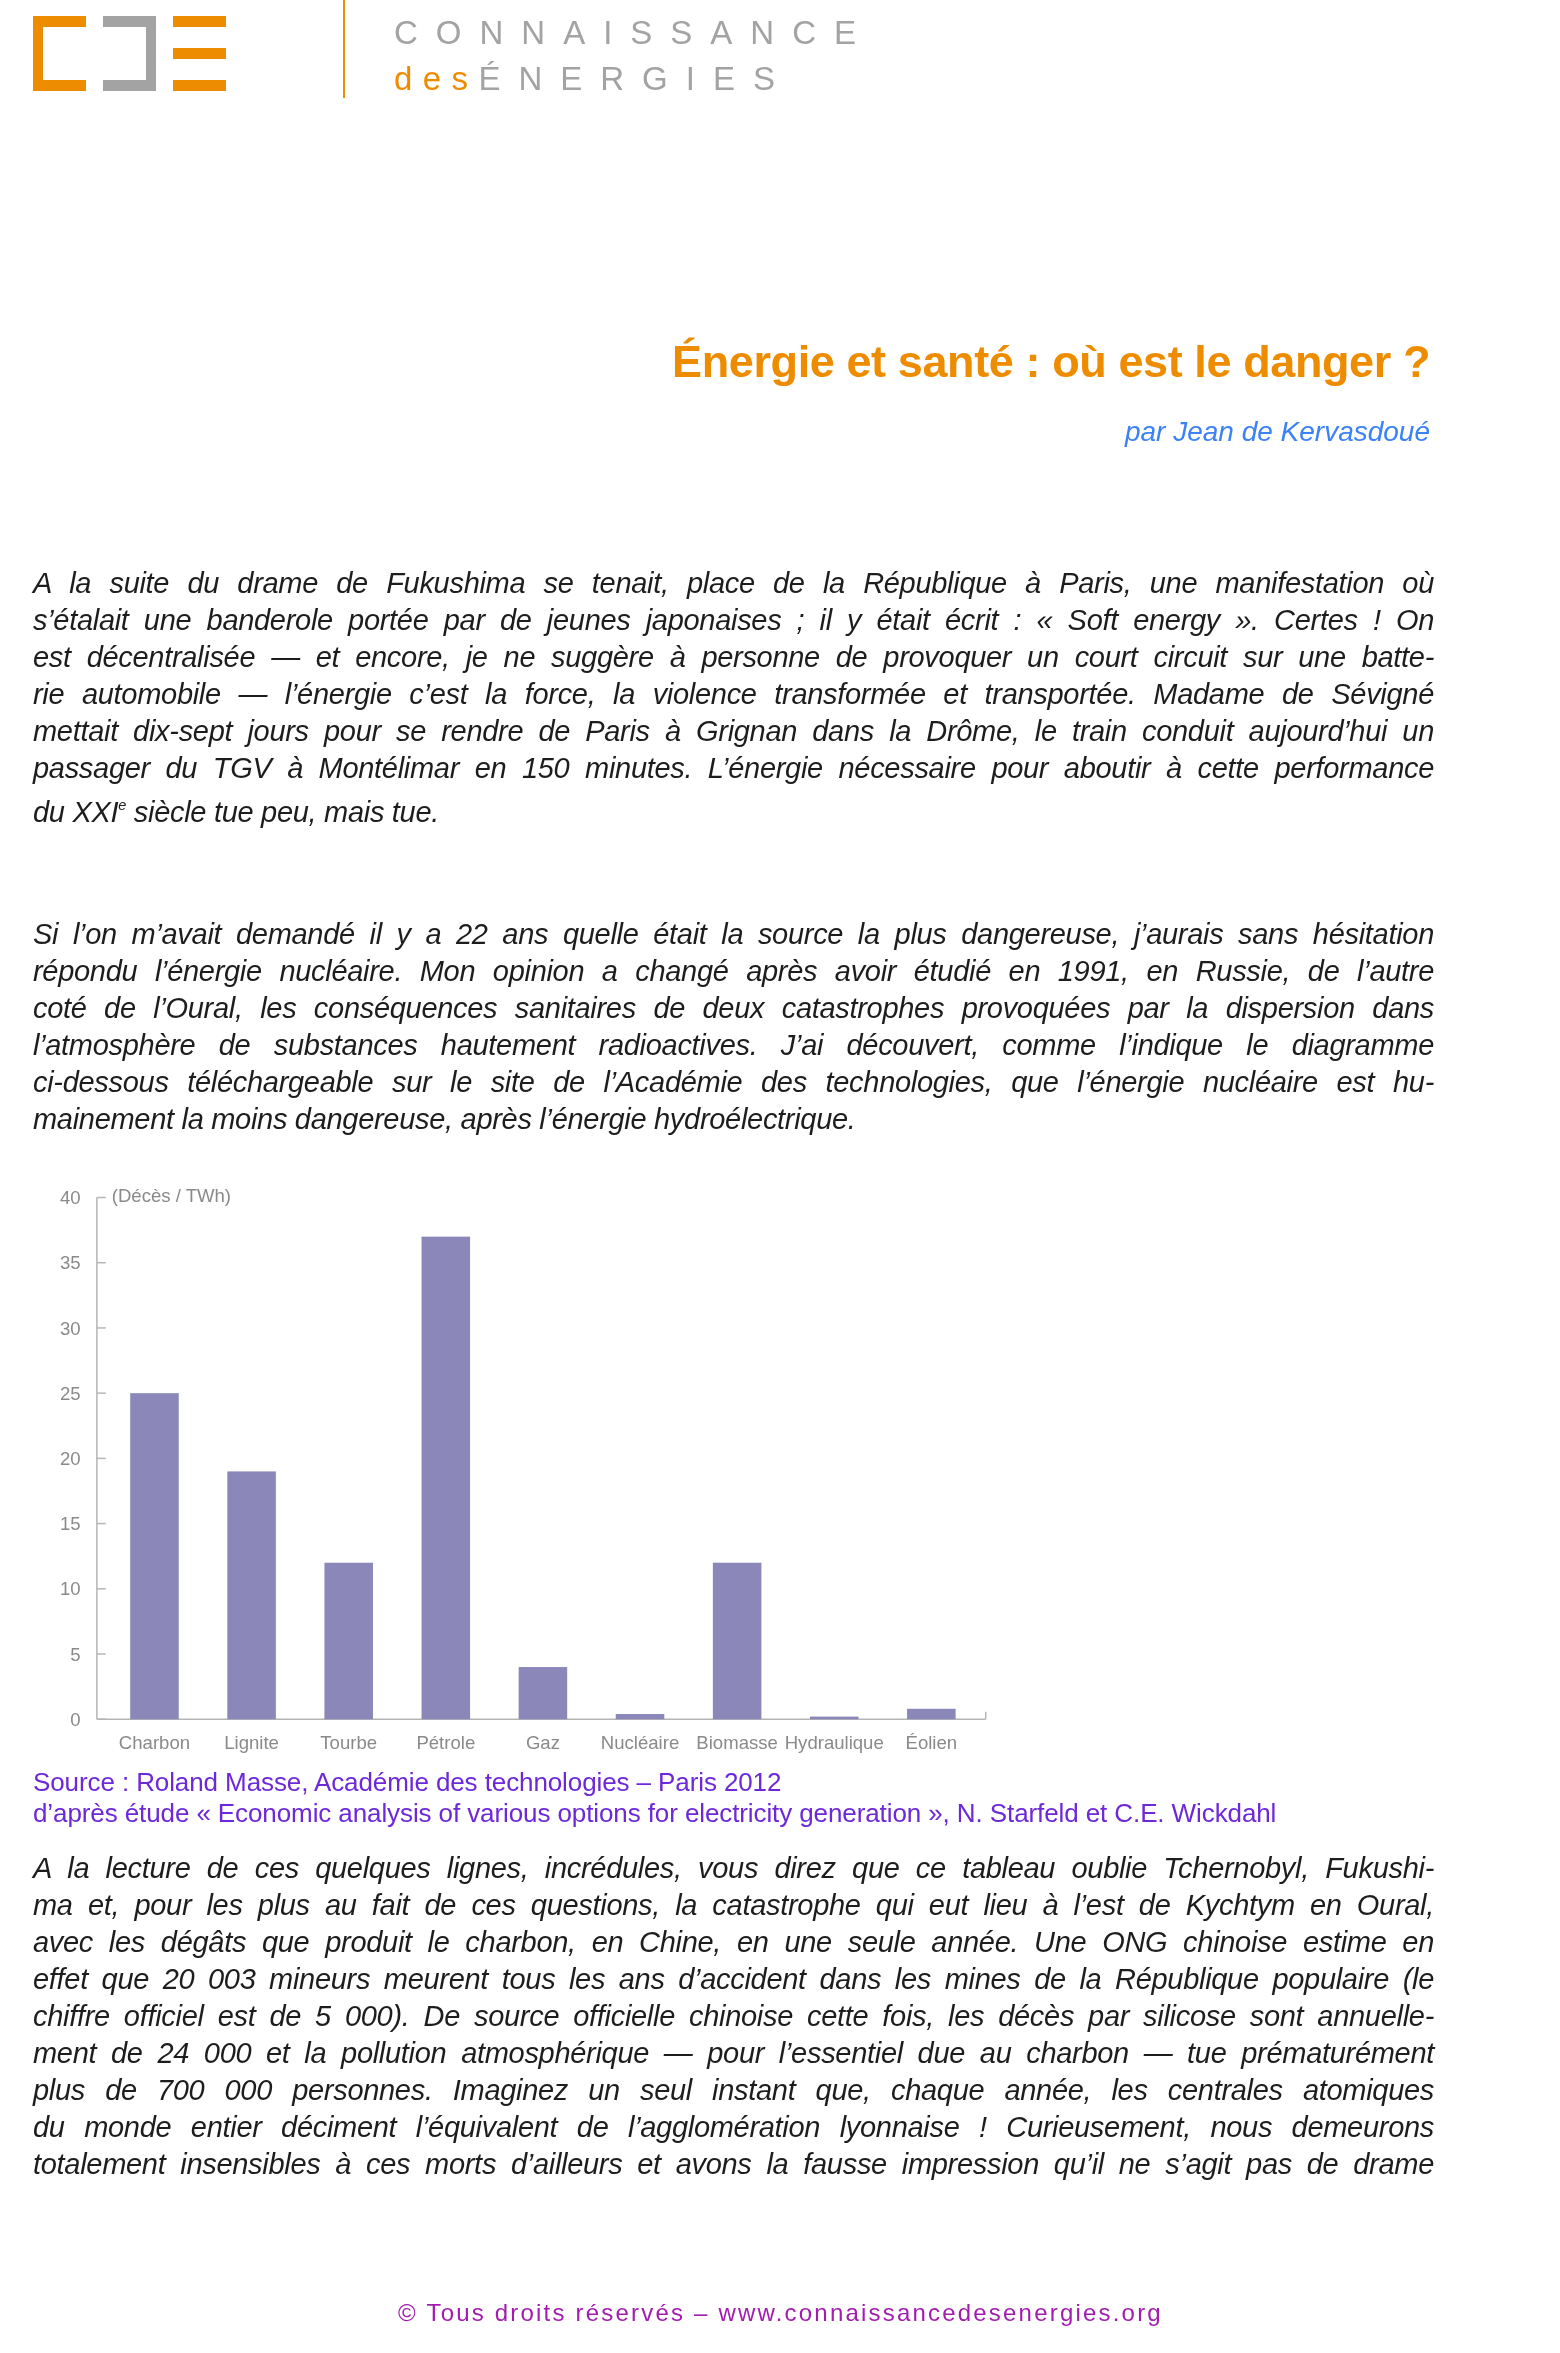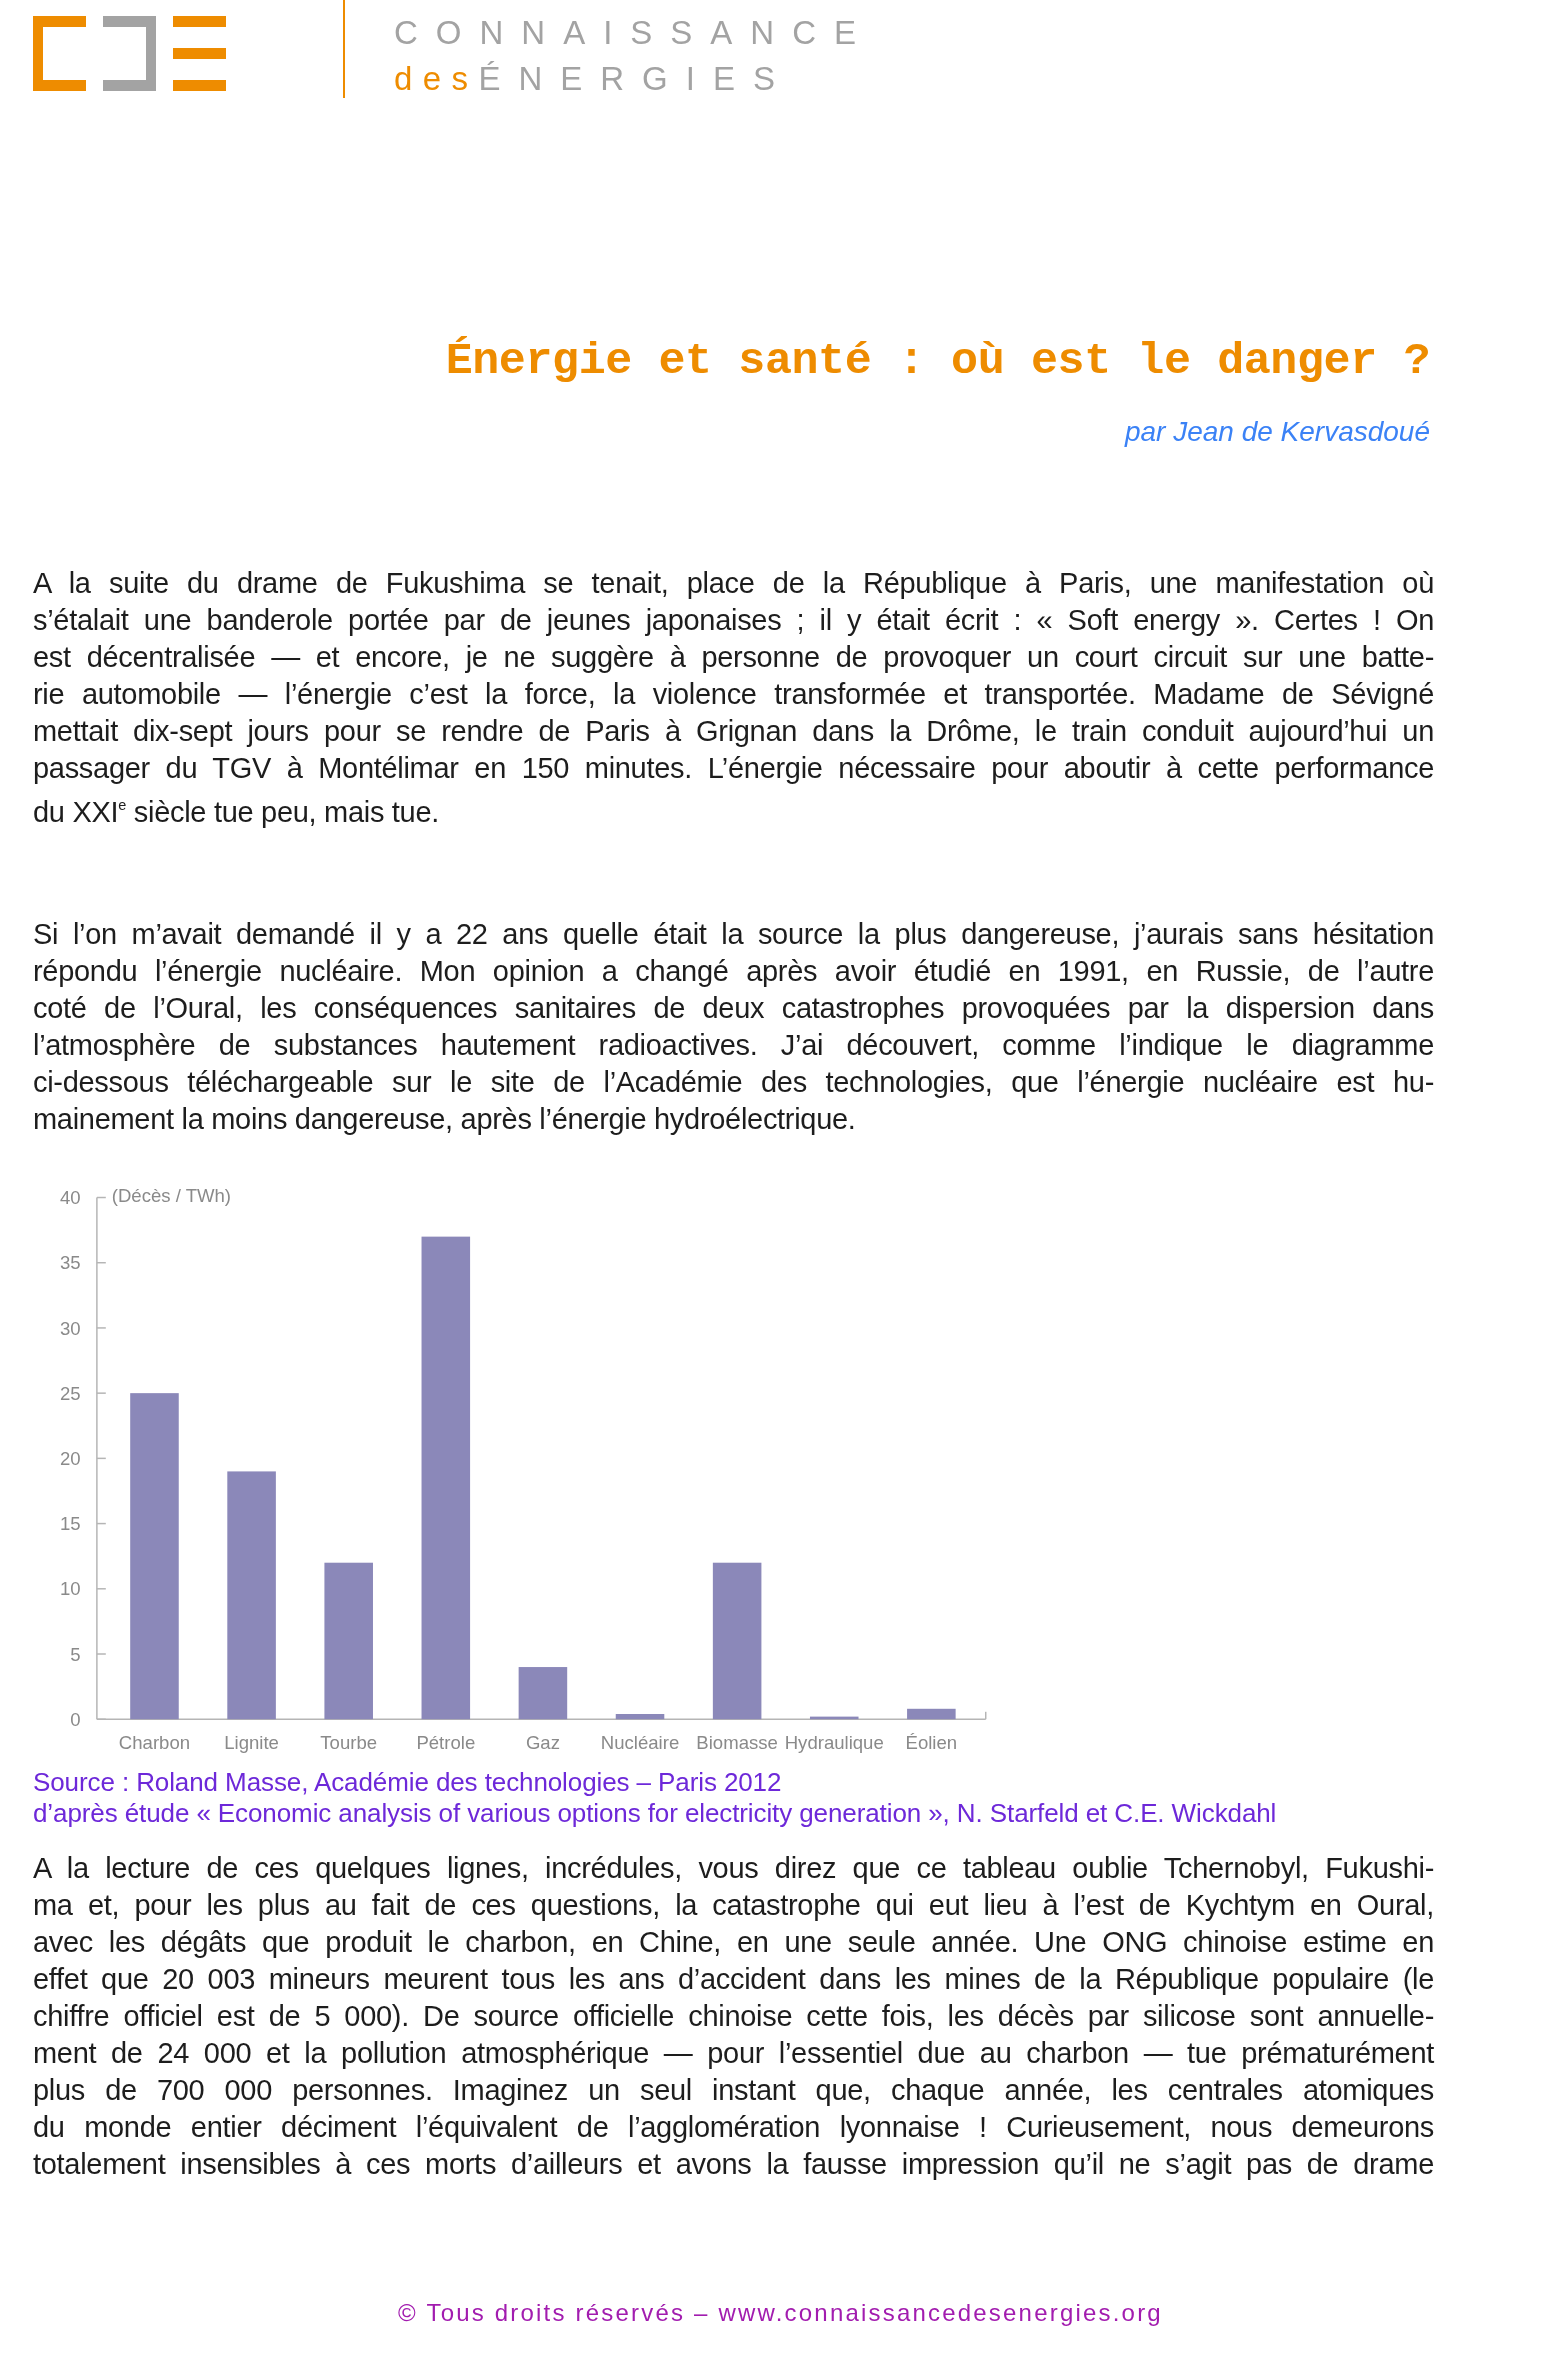--- a/index.html
+++ b/index.html
@@ -4,21 +4,21 @@
 <style>
   html, body { margin:0; padding:0; background:#ffffff; }
   body { width:1561px; height:2354px; position:relative; overflow:hidden; font-family:"Liberation Sans", sans-serif; color:#1a1a1a; }
   .logo { position:absolute; left:33px; top:16.3px; width:256px; height:74px; }
   .logo .blk { position:absolute; }
   .divider { position:absolute; left:343px; top:0; width:2.2px; height:98px; background:#ee8c00; }
   .wordmark { position:absolute; left:394px; top:10.4px; font-size:33px; letter-spacing:18px; color:#a3a3a3; line-height:46px; font-weight:normal; }
   .wordmark .des { color:#ee8c00; letter-spacing:10.4px; }
   .title { position:absolute; right:131px; top:336px; font-size:45px; font-weight:bold; color:#ee8c00; white-space:nowrap; letter-spacing:-0.4px; }
   .byline { position:absolute; right:131px; top:416px; font-size:28px; color:#3b82f6; white-space:nowrap;font-style:italic; }
-  .para { position:absolute; left:33px; width:1401px; font-size:29px; line-height:37px; text-align:justify; color:#1d1d1d; letter-spacing:-0.3px; }
+  .para { position:absolute; left:33px; width:1401px; font-size:29px; line-height:37px; text-align:justify; color:#1d1d1d; letter-spacing:-0.3px;font-style:italic; }
   .para .ln { display:block; text-align:justify; text-align-last:justify; white-space:nowrap; height:37px; overflow:visible; }
   .para .ln.last { text-align-last:left; }
   #p1 { top:565px; }
   #p2 { top:916px; }
   #p3 { top:1850px; }
   .chart { position:absolute; left:30px; top:1181px; width:981px; height:580px; }
   .caption { position:absolute; left:33px; font-size:26px; color:#6d28d9; white-space:nowrap; letter-spacing:-0.1px; }
   #cap1 { top:1767px; }
   #cap2 { top:1798px; }
   .footer { position:absolute; left:0; width:1561px; top:2299px; text-align:center; font-size:24px; color:#a21caf; letter-spacing:2.2px; }
@@ -46,21 +46,21 @@
     <div style="position:absolute;left:0;top:32px;width:53px;height:10.4px;background:#ee8c00;"></div>
     <div style="position:absolute;left:0;top:64px;width:53px;height:10.4px;background:#ee8c00;"></div>
   </div>
 </div>
 <div class="divider"></div>
 <div class="wordmark">
   <div>CONNAISSANCE</div>
   <div><span class="des">des</span><span>ÉNERGIES</span></div>
 </div>
 
-<h1 class="title" style="margin:0;font-family:Liberation Mono, monospace;">Énergie et santé : où est le danger ?</h1>
+<h1 class="title" style="margin:0;">Énergie et santé : où est le danger ?</h1>
 <div class="byline">par Jean de Kervasdoué</div>
 
 <div class="para" id="p1">
   <span class="ln">A la suite du drame de Fukushima se tenait, place de la République à Paris, une manifestation où</span>
   <span class="ln">s’étalait une banderole portée par de jeunes japonaises ; il y était écrit : « Soft energy ». Certes ! On</span>
   <span class="ln">est décentralisée — et encore, je ne suggère à personne de provoquer un court circuit sur une batte-</span>
   <span class="ln">rie automobile — l’énergie c’est la force, la violence transformée et transportée. Madame de Sévigné</span>
   <span class="ln">mettait dix-sept jours pour se rendre de Paris à Grignan dans la Drôme, le train conduit aujourd’hui un</span>
   <span class="ln">passager du TGV à Montélimar en 150 minutes. L’énergie nécessaire pour aboutir à cette performance</span>
   <span class="ln last"><span>du XXI</span><sup>e</sup><span> siècle tue peu, mais tue.</span></span>

